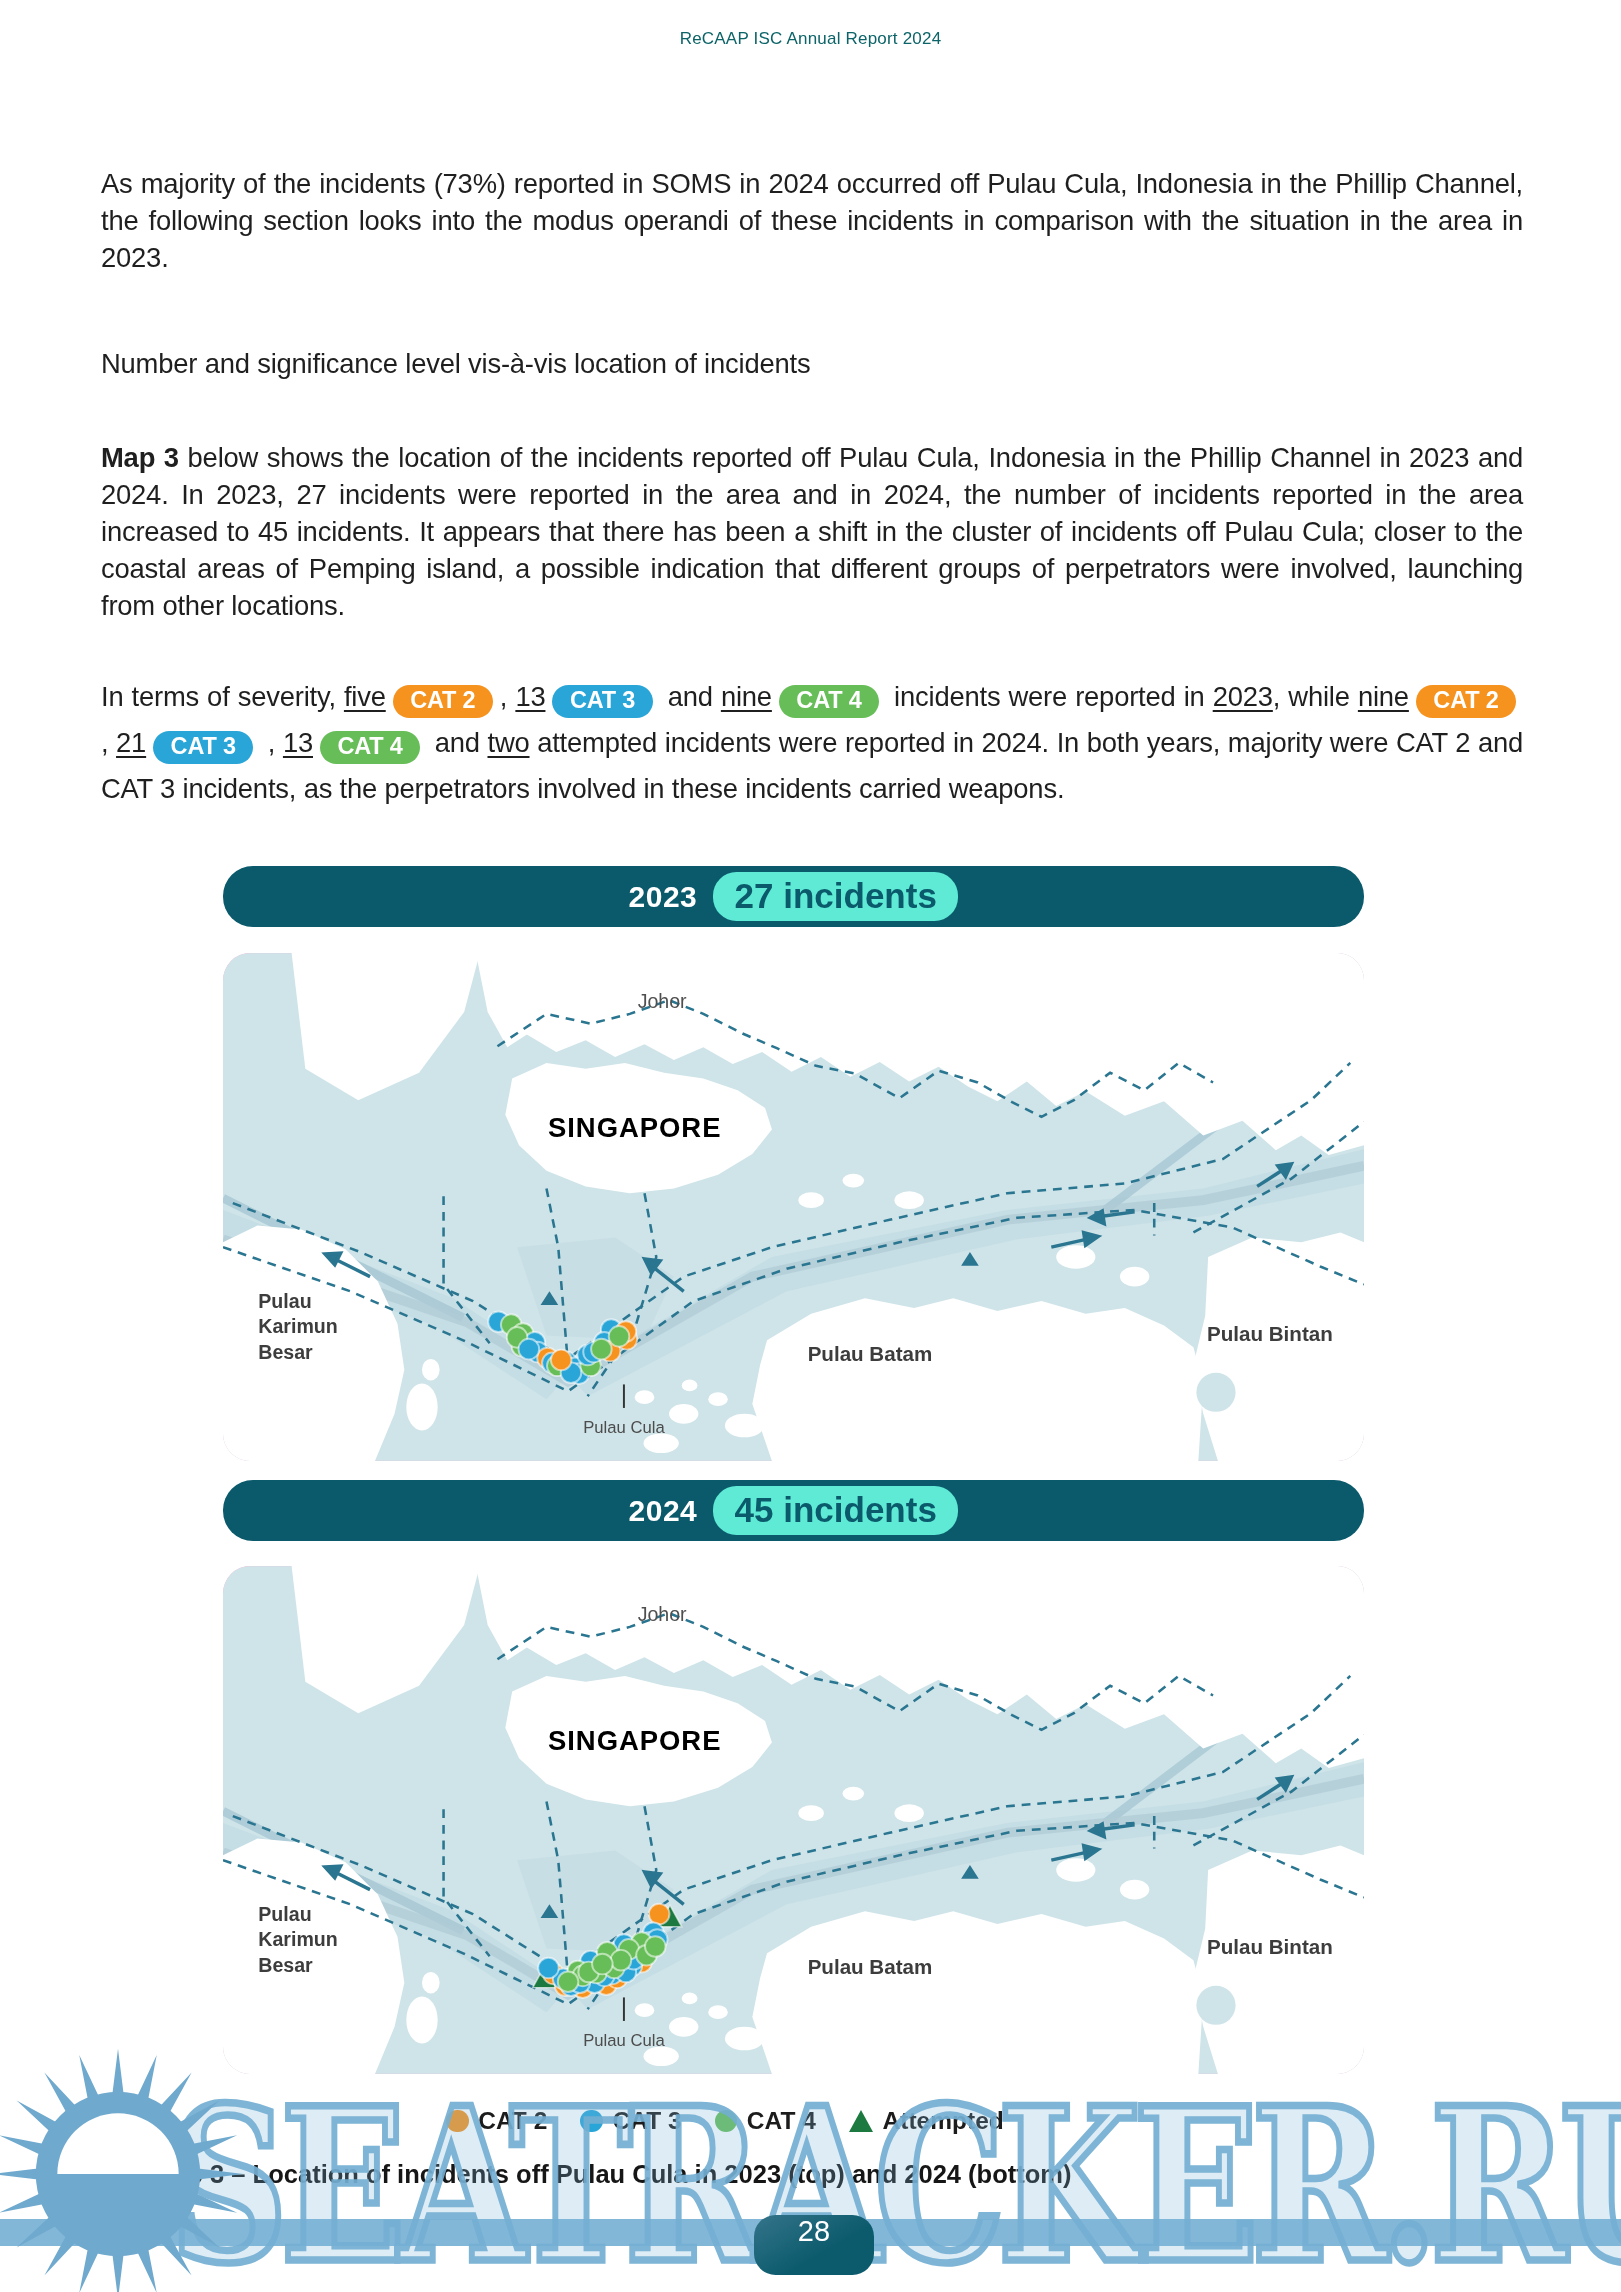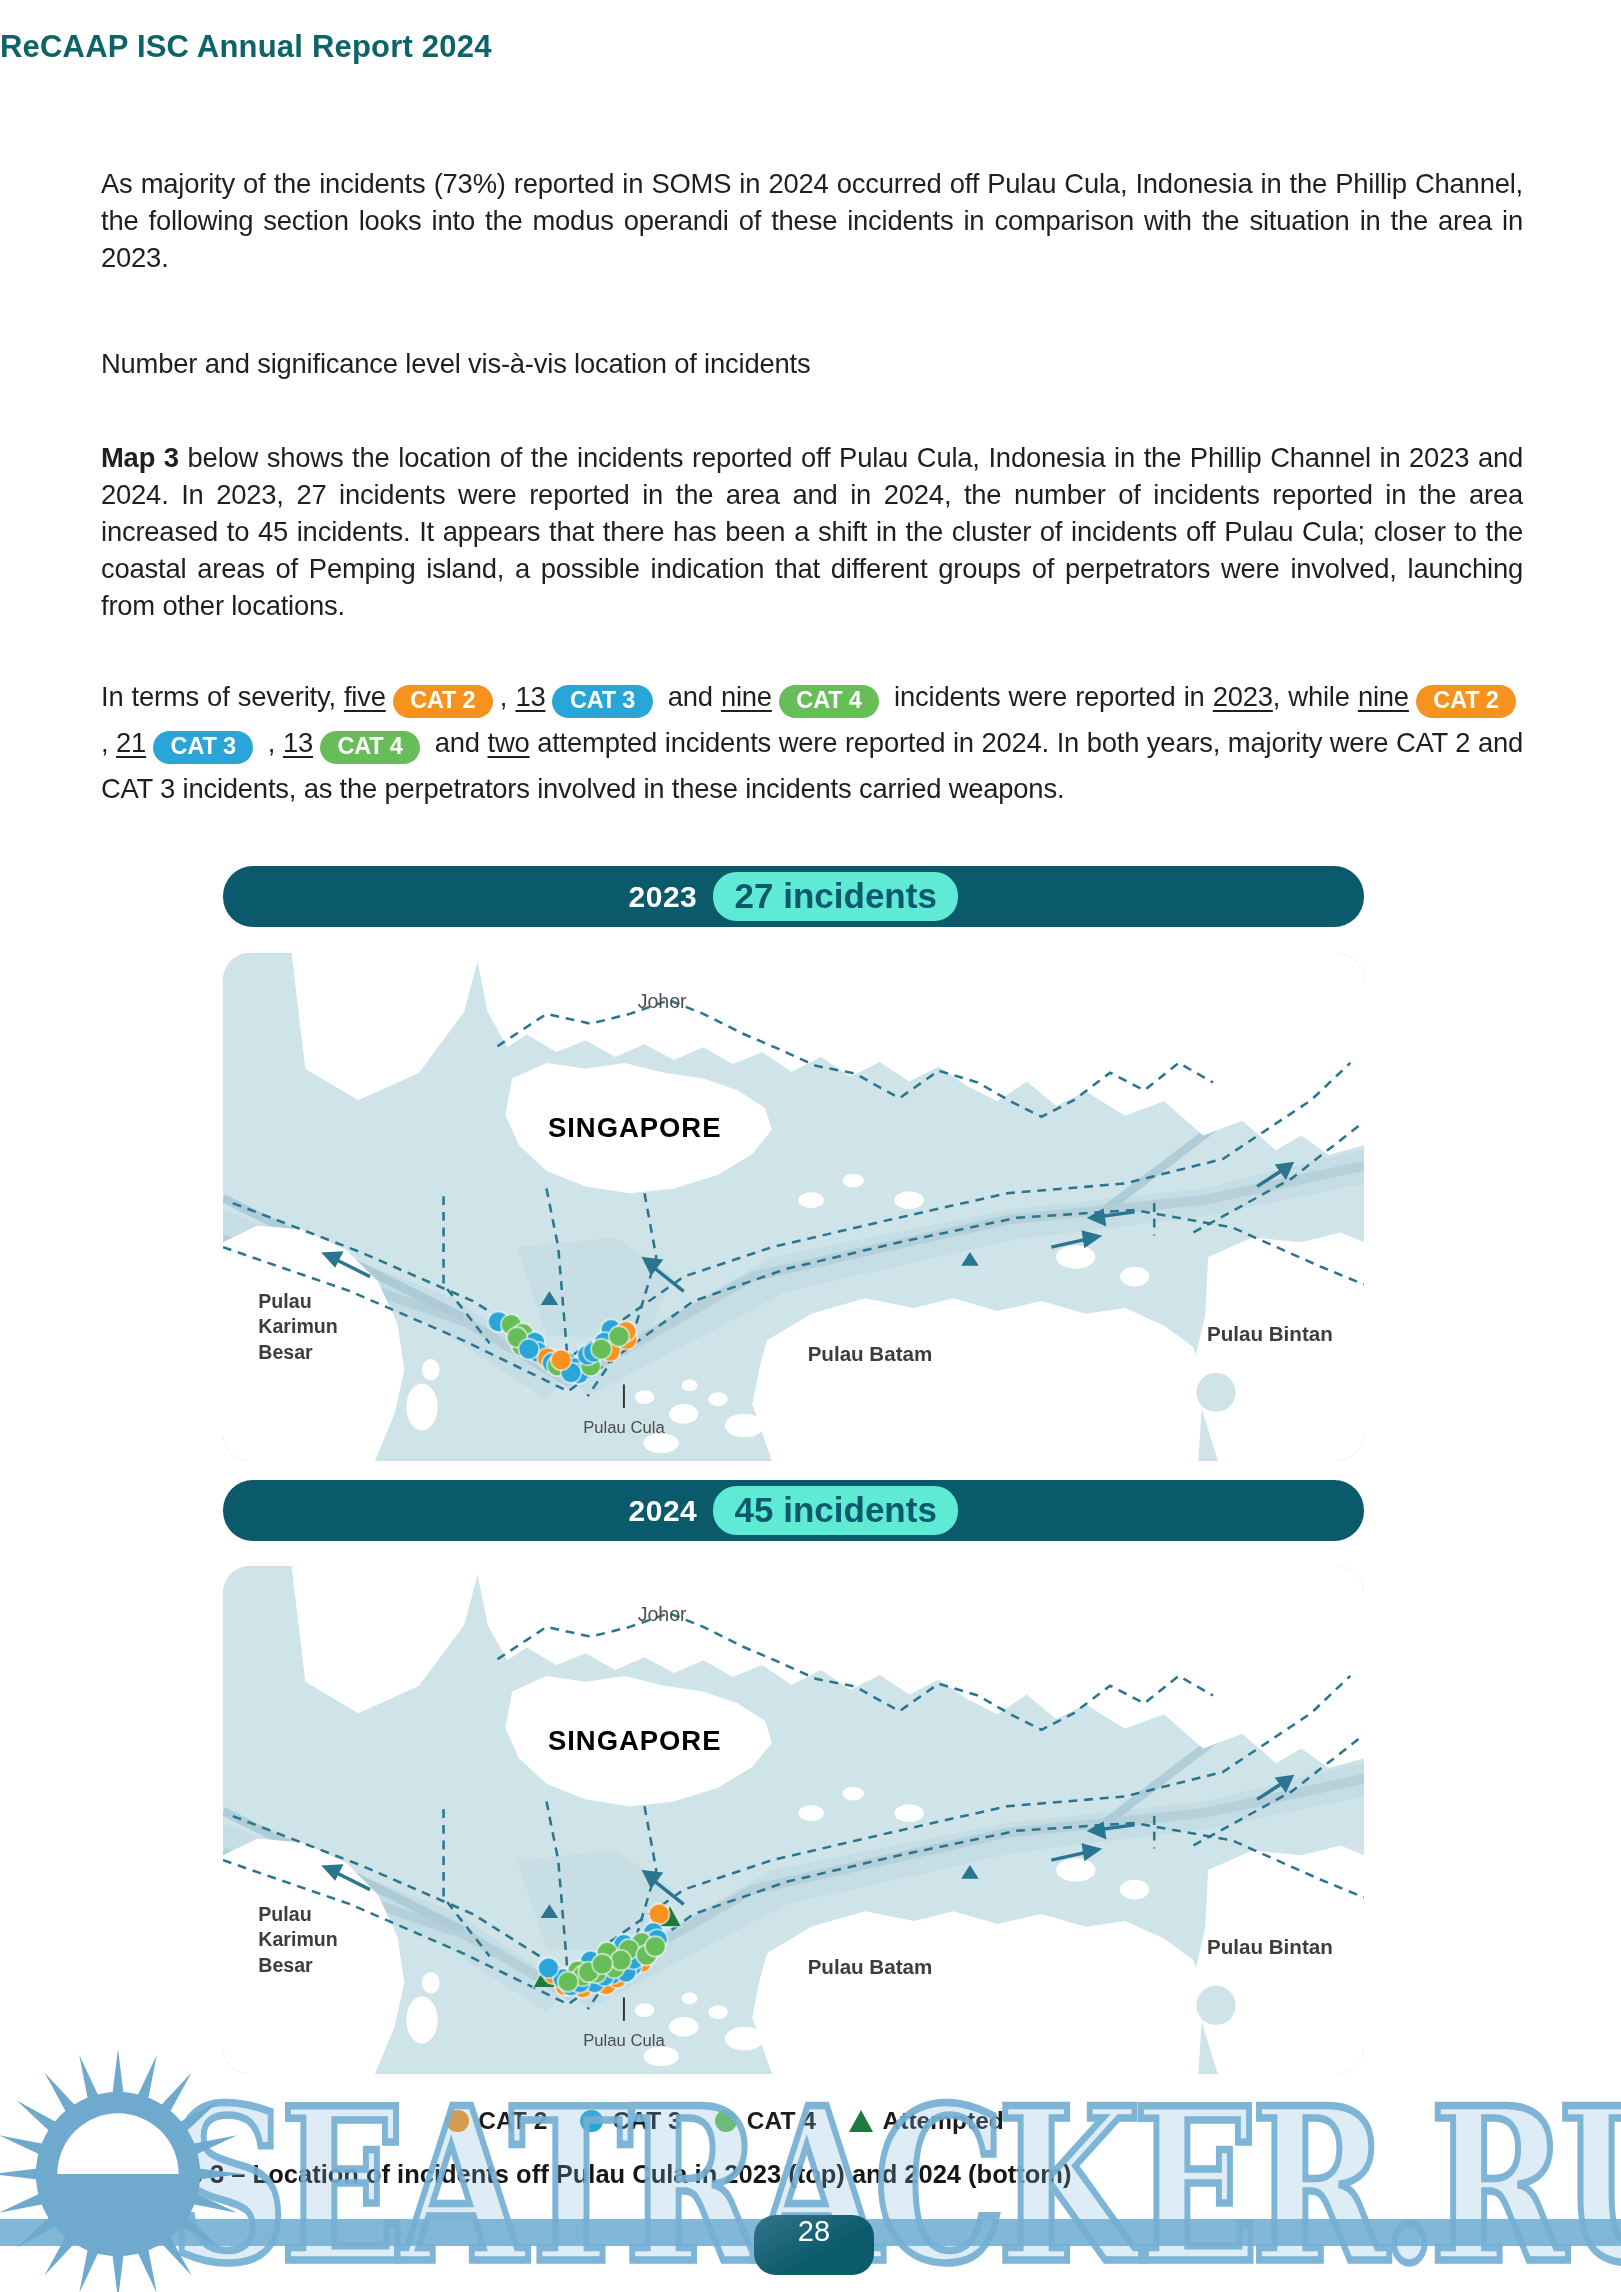--- a/index.html
+++ b/index.html
@@ -1,19 +1,19 @@
 <!DOCTYPE html>
 <html><head>
 <meta charset="utf-8">
 <style>
   html,body{margin:0;padding:0;background:#e8e8e8;}
   .page{position:relative;width:1621px;height:2293px;background:#ffffff;overflow:hidden;
         font-family:"Liberation Sans",sans-serif;color:#222;}
-  .hdr{position:absolute;top:29px;left:0;width:100%;text-align:left;
-       font-size:31px;font-weight:bold;color:#0c6468;letter-spacing:0.2px;}
+  .hdr{position:absolute;top:29px;left:0;width:100%;text-align:center;
+       font-size:17px;font-weight:normal;color:#0c6468;letter-spacing:0.2px;}
   .h1{position:absolute;top:108px;left:101px;width:1422px;
       font-size:33px;font-weight:bold;color:#115f73;}
   .para{position:absolute;left:101px;width:1422px;font-size:27.4px;line-height:37px;
         color:#1f1f1f;text-align:justify;letter-spacing:-0.2px;}
   .p-intro{top:165px;}
   .p-sub{top:345px;text-align:left;}
   .p-sub span{text-underline-offset:4.9px;}
   .p-map3{top:439px;}
   .p-sev{top:674px;line-height:46px;}
   .bold{font-weight:bold;}

